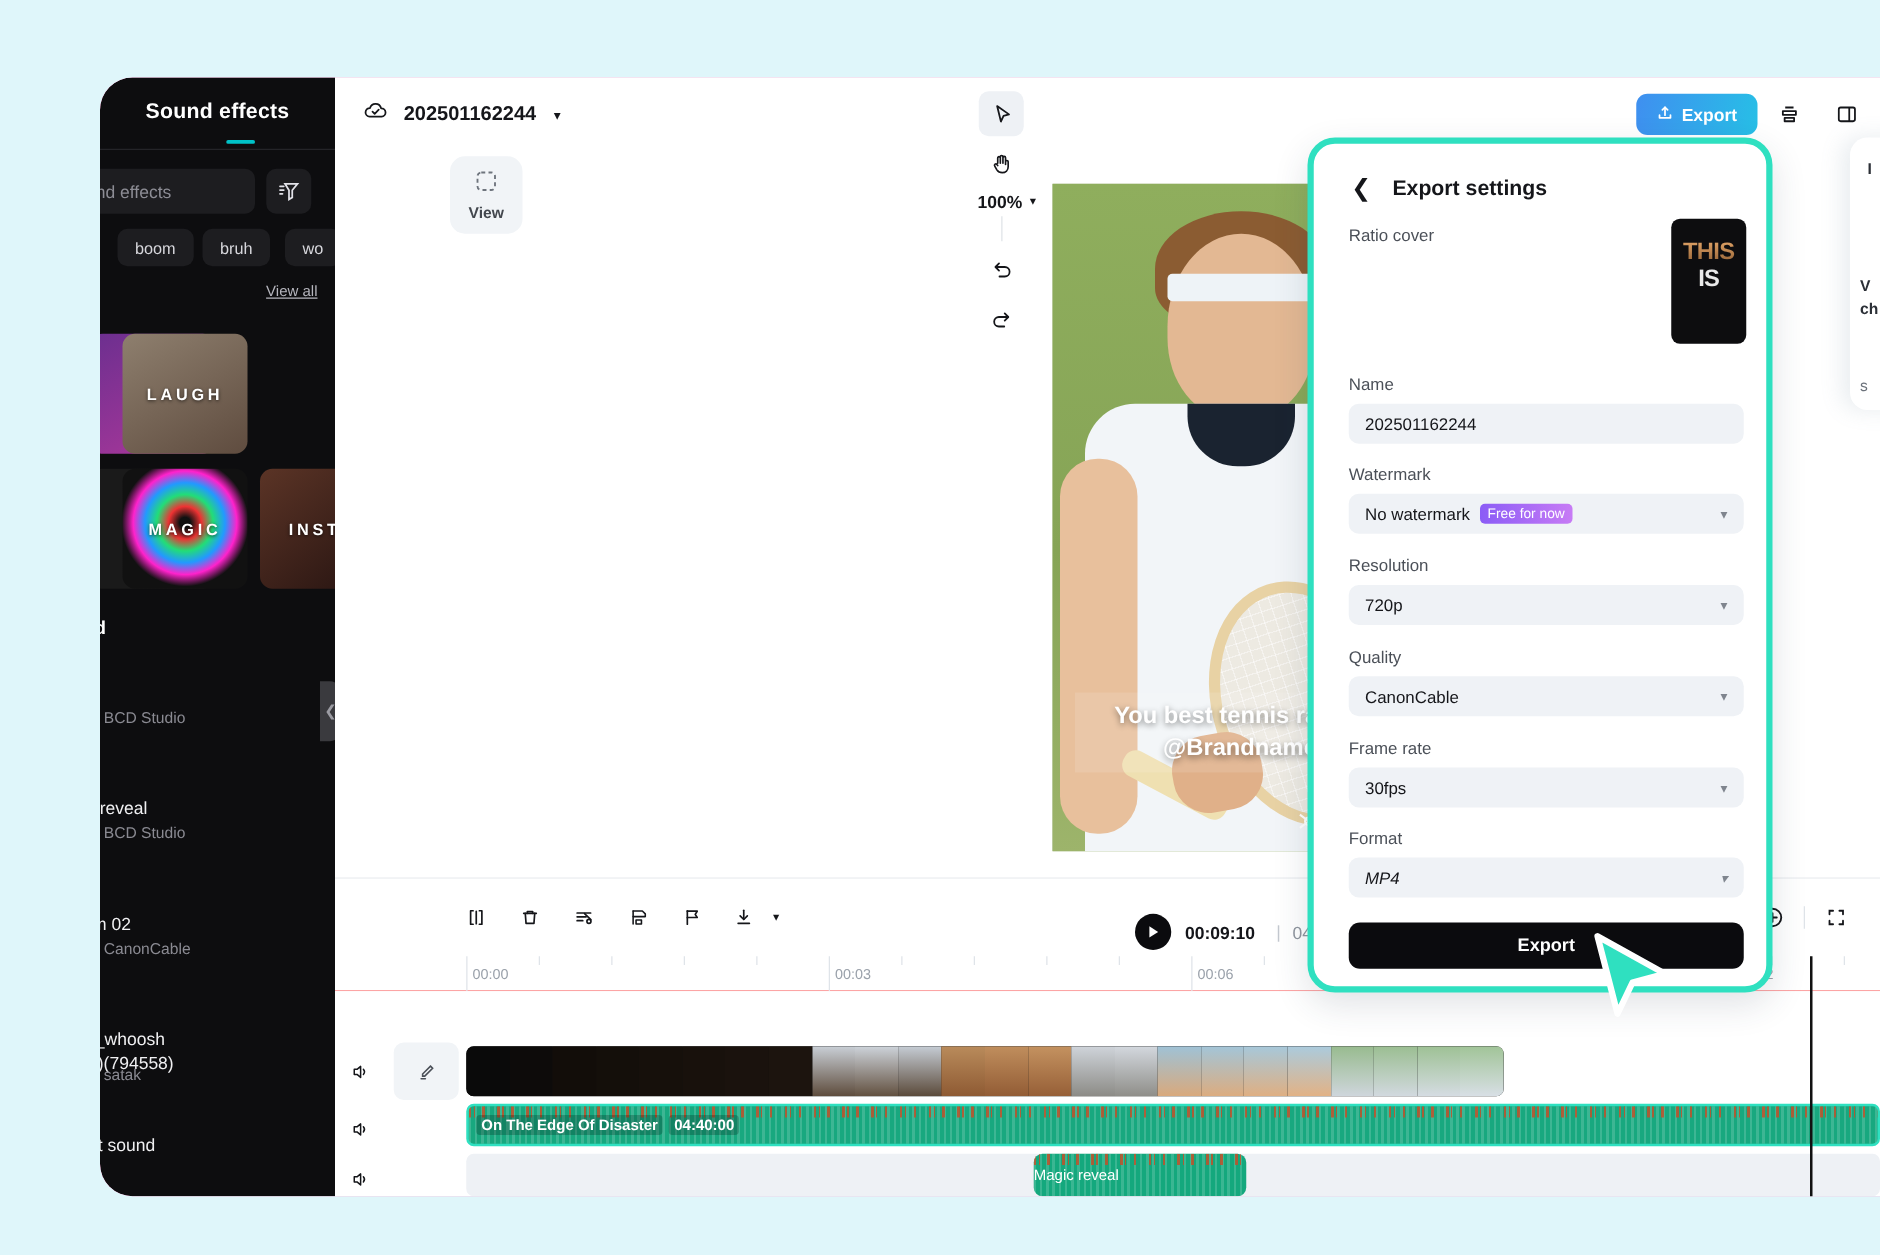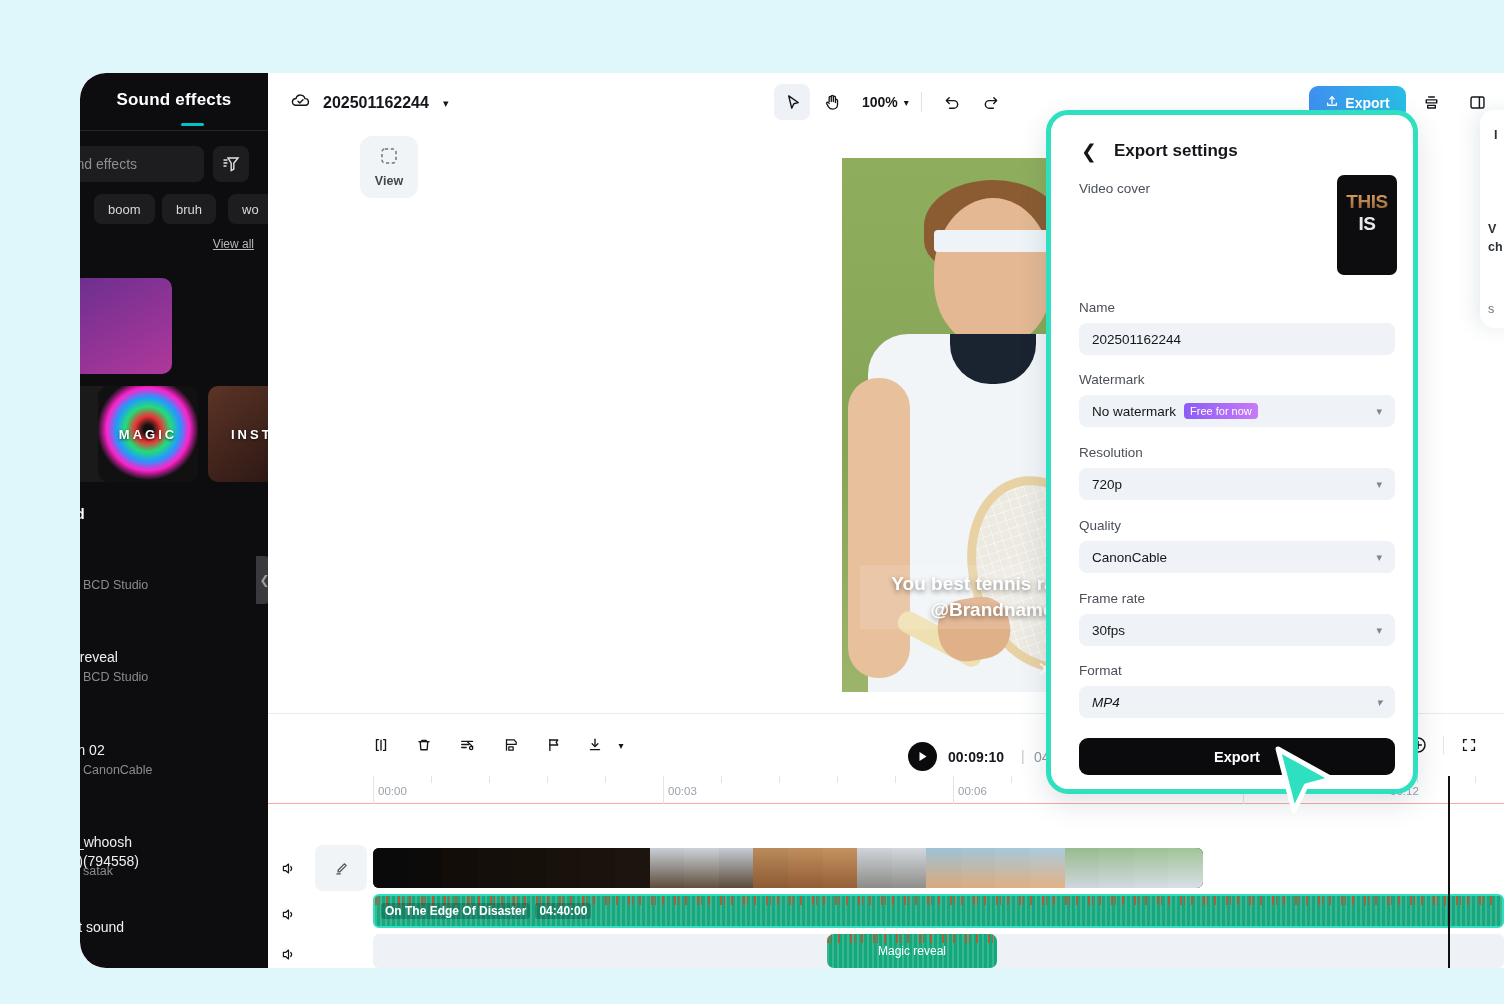--- a/index.html
+++ b/index.html
@@ -12,21 +12,21 @@
   #root {
     position: relative;
     width: 1504px; height: 1004px;
     background: #dff6fa;
     overflow: hidden;
   }
 
   
   .app-window {
     position: absolute;
-    left: 80px; top: 73px;
+    left: 80px; top: 62px;
     width: 1424px; height: 895px;
     background: #f9a8d4;
     border-radius: 26px 0 0 26px;
     overflow: hidden;
   }
 
   
   .sidebar {
     position: absolute; left: 0; top: 0;
     width: 188px; height: 895px;
@@ -111,21 +111,21 @@
     width: 1236px; height: 895px; background: #ffffff;
   }
   .topbar {
     position: absolute; left: 0; top: 0; width: 1236px; height: 60px;
     background: #fff; display: flex; align-items: center;
   }
   .proj-name {
     font-size: 16px; font-weight: bold; color: #15161a;
     margin-left: 12px;
   }
-  .tb-center { position: absolute; left: 506px; top: 11px; display: flex; align-items: center; gap: 4px; }
+  .tb-center { position: absolute; left: 506px; top: 11px; display: flex; align-items: center; gap: 4px; flex-direction: column; }
   .tb-btn {
     width: 36px; height: 36px; border-radius: 8px;
     display: flex; align-items: center; justify-content: center;
   }
   .tb-btn.active { background: #eef1f5; }
   .zoom-label { font-size: 14px; font-weight: bold; color: #15161a; margin: 0 2px; }
   .tb-sep { width: 1px; height: 20px; background: #dfe3e8; margin: 0 8px; }
   .export-btn {
     position: absolute; right: 98px; top: 13px;
     width: 97px; height: 33px; border-radius: 9px;
@@ -237,21 +237,21 @@
     background: repeating-linear-gradient(90deg, #c2512a 0 2px, transparent 2px 4px, #c2512a 4px 5px, transparent 5px 11px, #c2512a 11px 13px, transparent 13px 23px);
     opacity: .85; }
   .clip-label {
     position: absolute; left: 6px; top: 7px; display: flex; gap: 5px; align-items: center;
     font-size: 12px; color: #ffffff; z-index: 3;
   }
   .clip-label b { background: rgba(0,0,0,.22); padding: 1px 4px; border-radius: 3px; font-weight: bold; }
   .clip-audio2 {
     position: absolute; top: 130px; height: 34px;
     border-radius: 7px; overflow: hidden; background: #14a87d;
-    display: flex; align-items: center; justify-content: center;
+    display: flex; align-items: center; justify-content: flex-start;
     color: #fff; font-size: 12px;
   }
   .playhead { position: absolute; left: 1180px; top: 703px; width: 2px; height: 230px; background: #111; z-index: 20; }
 
   
   .right-sliver {
     position: absolute; left: 1480px; top: 110px;
     width: 80px; height: 218px;
     background: #fff; border-radius: 14px;
     box-shadow: -6px 0 18px rgba(120,140,160,.16);
@@ -327,20 +327,23 @@
         </svg>
       </div>
 
       <div class="sb-chip" style="left:14px;">boom</div>
       <div class="sb-chip" style="left:82px;">bruh</div>
       <div class="sb-chip" style="left:148px;">wo</div>
 
       <div class="sb-viewall">View all</div>
 
       <div class="card" style="left:-8px; top:205px; background:linear-gradient(150deg,#6b2f8f,#b0389b);"></div>
+      <div class="card" style="left:18px; top:205px; background:linear-gradient(150deg,#8e7f6e,#5f4c3f);">
+        <span>LAUGH</span>
+      </div>
       <div class="card" style="left:-8px; top:313px; background:#1a1a1a;"></div>
       <div class="card" style="left:18px; top:313px; background:radial-gradient(circle at 50% 45%, #111 6%, #e33 18%, #2d7, #29f, #f2c, #111 70%);">
         <span>MAGIC</span>
       </div>
       <div class="card" style="left:128px; top:313px; background:linear-gradient(140deg,#5b3426,#241210);">
         <span>INSTR</span>
       </div>
 
       <div class="sb-section" style="top:432px;">ded</div>
 
@@ -641,21 +644,21 @@
     <div class="rs-txt rs-bold" style="top:130px;">ch</div>
     <div class="rs-txt" style="top:192px;">s</div>
   </div>
 
   <div class="export-panel">
     <div class="ep-head">
       <span class="ep-back">❮</span>
       <span class="ep-title">Export settings</span>
     </div>
 
-    <div class="ep-label" style="top:66px;">Video cover</div>
+    <div class="ep-label" style="top:66px;">Ratio cover</div>
     <div class="cover">
       <div class="cover-this">THIS</div>
       <div class="cover-is">IS</div>
     </div>
 
     <div class="ep-label" style="top:185px;">Name</div>
     <div class="ep-field" style="top:208px;">
       <span>202501162244</span>
     </div>
 

